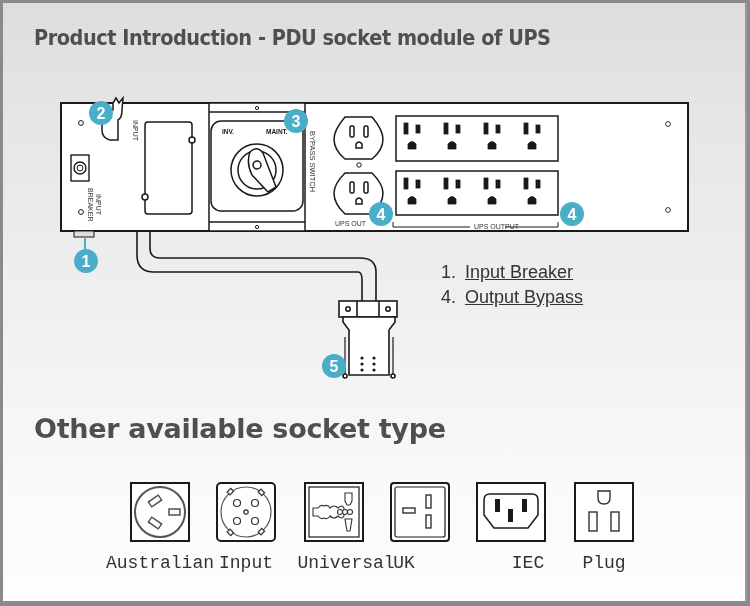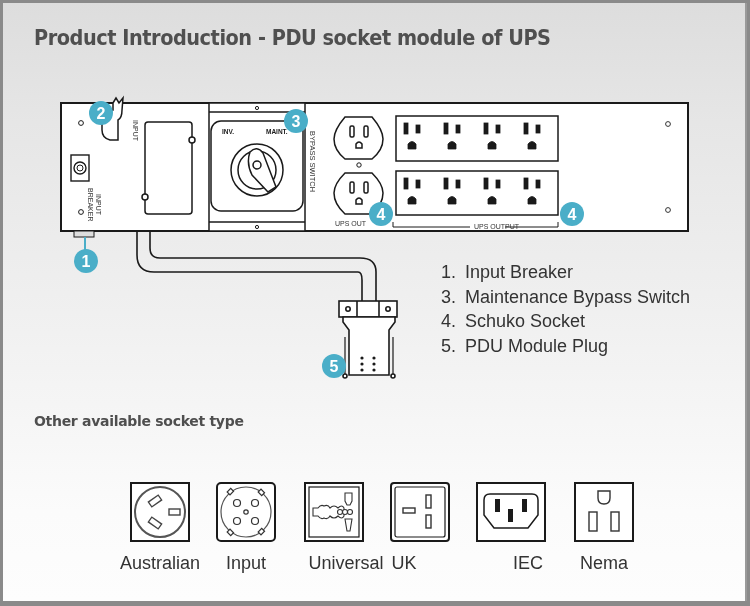--- a/index.html
+++ b/index.html
@@ -13,33 +13,33 @@
     background: linear-gradient(to bottom, #dddddd 0%, #e6e6e6 20%, #f1f1f1 55%, #fbfbfb 85%, #fdfdfd 100%);
     border-right: 2px solid #9a9a9a;
   }
   .title {
     position: absolute; left: 34px; top: 26px;
     font-family: "DejaVu Sans", sans-serif; font-weight: bold; font-size: 21px;
     color: #4f4f4f; letter-spacing: -0.5px; transform: scaleX(0.92); transform-origin: left;
   }
   .subtitle {
     position: absolute; left: 34px; top: 413px;
-    font-family: "DejaVu Sans", sans-serif; font-weight: bold; font-size: 14px;
+    font-family: "DejaVu Sans", sans-serif; font-weight: bold; font-size: 27px;
     color: #4f4f4f; letter-spacing: -0.3px;
   }
   svg.diagram { position: absolute; left: 0; top: 0; }
   .legend {
     position: absolute; left: 441px; top: 260px; margin: 0; padding: 0; list-style: none;
-    font-size: 18px; color: #333; line-height: 24.6px;
+    font-size: 18px; color: #333; line-height: 24.6px; text-decoration: underline;
   }
   .legend li { white-space: nowrap; }
   .legend .num { display: inline-block; width: 24px; }
   .socket-label {
     position: absolute; top: 553px; font-size: 18px; color: #333;
-    transform: translateX(-50%); white-space: nowrap;
+    transform: translateX(-50%); white-space: nowrap; font-family: Liberation Mono, monospace;
   }
   .socket-icon { position: absolute; top: 482px; }
 </style>
 </head>
 <body>
 
 <div class="frame"></div>
 
 <div class="title">Product Introduction - PDU socket module of UPS</div>
 
@@ -198,23 +198,21 @@
     <text x="572" y="220" text-anchor="middle" font-size="16" font-weight="bold" font-family="Liberation Sans, sans-serif" fill="#fff">4</text>
   </g>
   <g>
     <circle class="badge" cx="334" cy="366" r="12" fill="#4aaec8"></circle>
     <text x="334" y="372" text-anchor="middle" font-size="16" font-weight="bold" font-family="Liberation Sans, sans-serif" fill="#fff">5</text>
   </g>
 </svg>
 
 <ul class="legend">
   <li><span class="num">1.</span><span>Input Breaker</span></li>
-  <li><span class="num">3.</span><span>Maintenance Bypass Switch</span></li>
-  <li><span class="num">4.</span><span>Schuko Socket</span></li>
-  <li><span class="num">5.</span><span>PDU Module Plug</span></li>
+  <li><span class="num">4.</span><span>Output Bypass</span></li>
 </ul>
 
 <div class="subtitle">Other available socket type</div>
 
 <svg class="socket-icon" style="left:130px" width="60" height="60">
   <rect x="1" y="1" width="58" height="58" fill="#fff" stroke="#1a1a1a" stroke-width="2"></rect>
   <circle cx="30" cy="30" r="25" fill="none" stroke="#555" stroke-width="2"></circle>
   <g fill="#fff" stroke="#444" stroke-width="1.4">
     <rect x="19" y="16" width="12" height="6" transform="rotate(-35 25 19)"></rect>
     <rect x="19" y="38" width="12" height="6" transform="rotate(35 25 41)"></rect>
@@ -273,13 +271,13 @@
     <rect x="15" y="30" width="8" height="19"></rect>
     <rect x="37" y="30" width="8" height="19"></rect>
   </g>
 </svg>
 
 <div class="socket-label" style="left:160px">Australian</div>
 <div class="socket-label" style="left:246px">Input</div>
 <div class="socket-label" style="left:346px">Universal</div>
 <div class="socket-label" style="left:404px">UK</div>
 <div class="socket-label" style="left:528px">IEC</div>
-<div class="socket-label" style="left:604px">Nema</div>
+<div class="socket-label" style="left:604px">Plug</div>
 
 </body></html>

